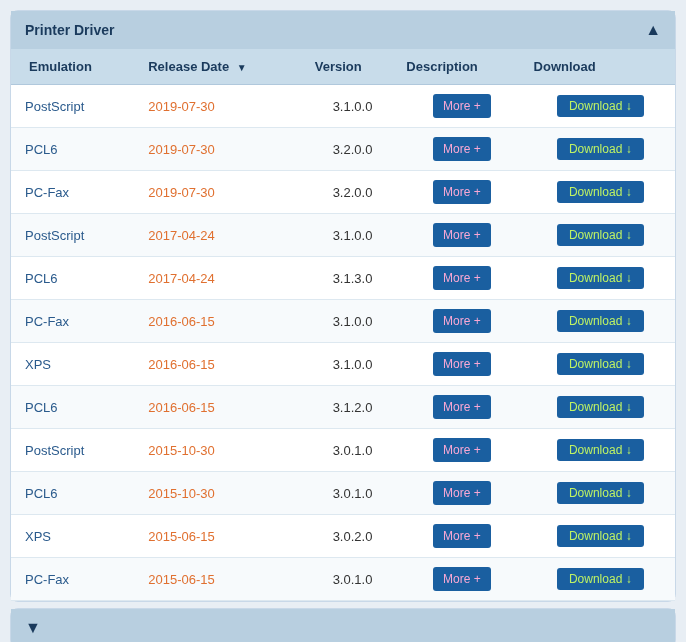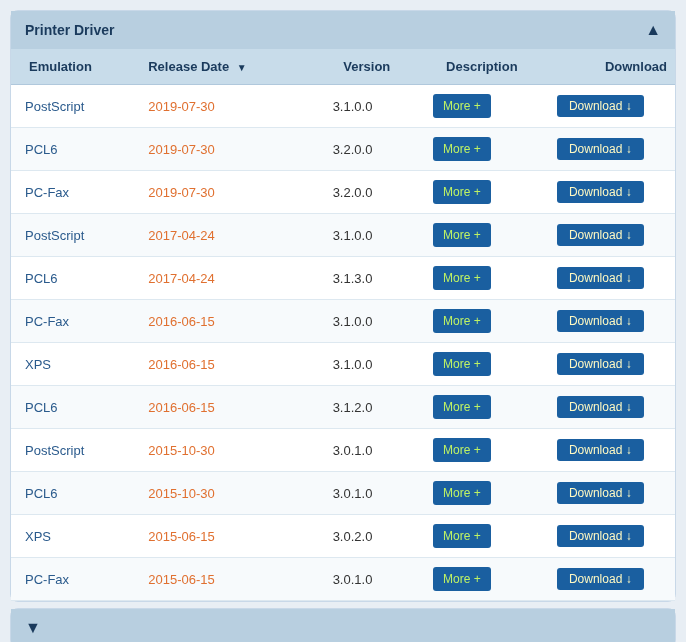--- a/index.html
+++ b/index.html
@@ -49,21 +49,21 @@
       width: 100%;
       border-collapse: collapse;
     }
 
     thead tr {
       background: #c8dcea;
     }
 
     thead th {
       padding: 10px 8px;
-      text-align: right;
+      text-align: left;
       font-weight: bold;
       color: #1a3a5c;
       font-size: 13px;
       border-bottom: 1px solid #b0c8dc;
     }
 
     thead th.emulation-col { text-align: left; padding-left: 18px; }
     thead th.release-col { text-align: left; margin-top: 18px; }
 
     tbody tr {
@@ -100,32 +100,32 @@
     tbody td.desc-cell {
       text-align: center;
     }
 
     tbody td.download-cell {
       text-align: center;
     }
 
     .btn-more {
       background: #1a5fa0;
-      color: #bef264;
+      color: #f9a8d4;
       border: none;
       border-radius: 3px;
       padding: 5px 10px;
       cursor: pointer;
       font-size: 12px;
       white-space: nowrap;
     }
 
     .btn-download {
       background: #1a5fa0;
-      color: #fef9c3;
+      color: #bef264;
       border: none;
       border-radius: 3px;
       padding: 4px 12px;
       cursor: pointer;
       font-size: 12px;
       white-space: nowrap;
     }
 
     .sort-icon {
       font-size: 10px;

